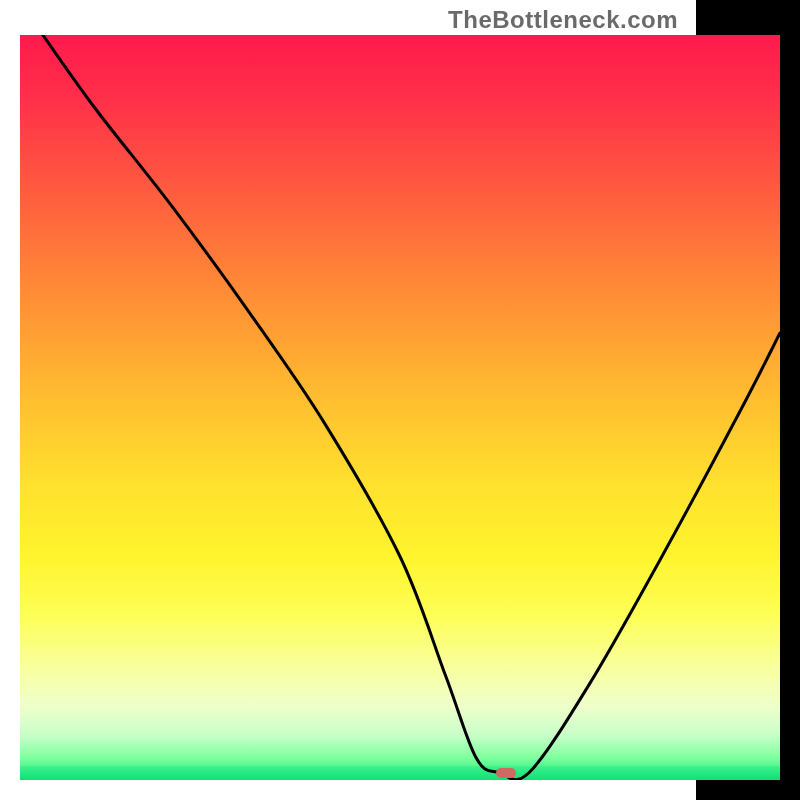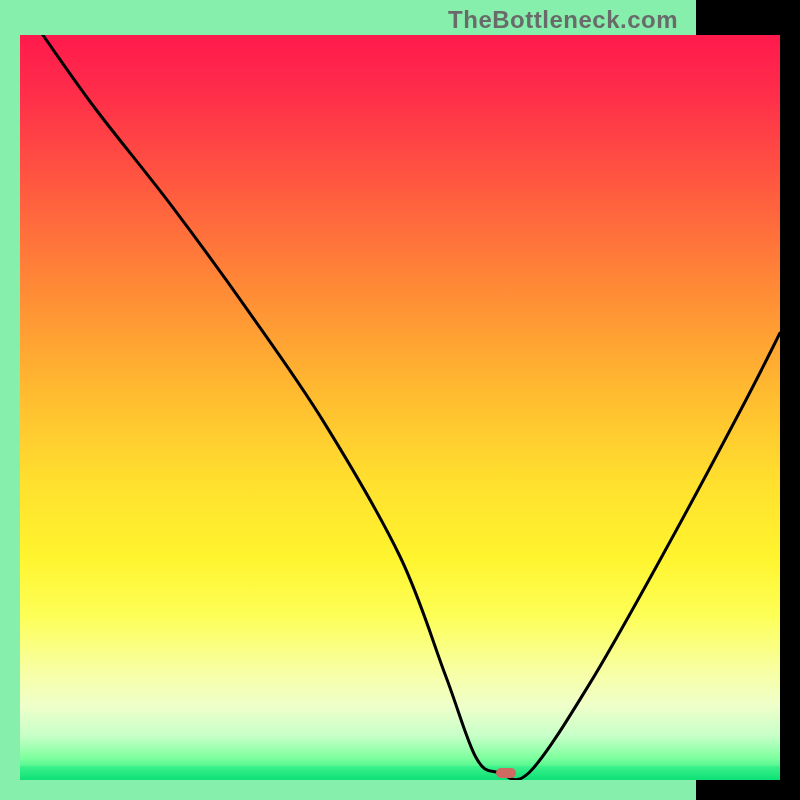--- a/index.html
+++ b/index.html
@@ -1,17 +1,17 @@
 <!DOCTYPE html>
 <html><head>
 <meta charset="utf-8">
 <style>
   * { margin: 0; padding: 0; box-sizing: border-box; }
   html, body { width: 800px; height: 800px; overflow: hidden; background: #000; }
-  .frame { position: relative; width: 696px; height: 800px; background: #86efac; }
+  .frame { position: relative; width: 696px; height: 800px; background: #ffffff; }
   .watermark {
     position: absolute;
     top: 6px; right: 18px;
     font-family: Arial, Helvetica, sans-serif;
     font-size: 24px;
     font-weight: bold;
     color: #6a6a6a;
     letter-spacing: 0.5px;
     z-index: 10;
   }

